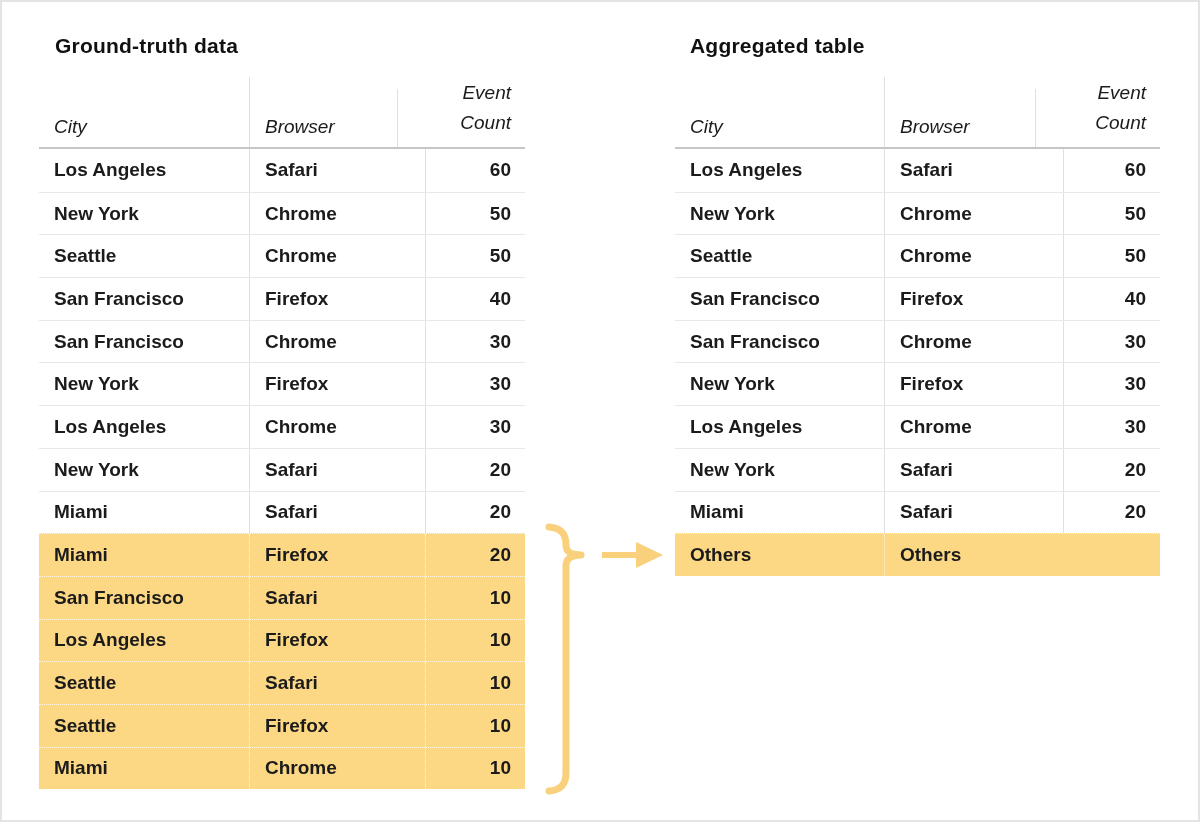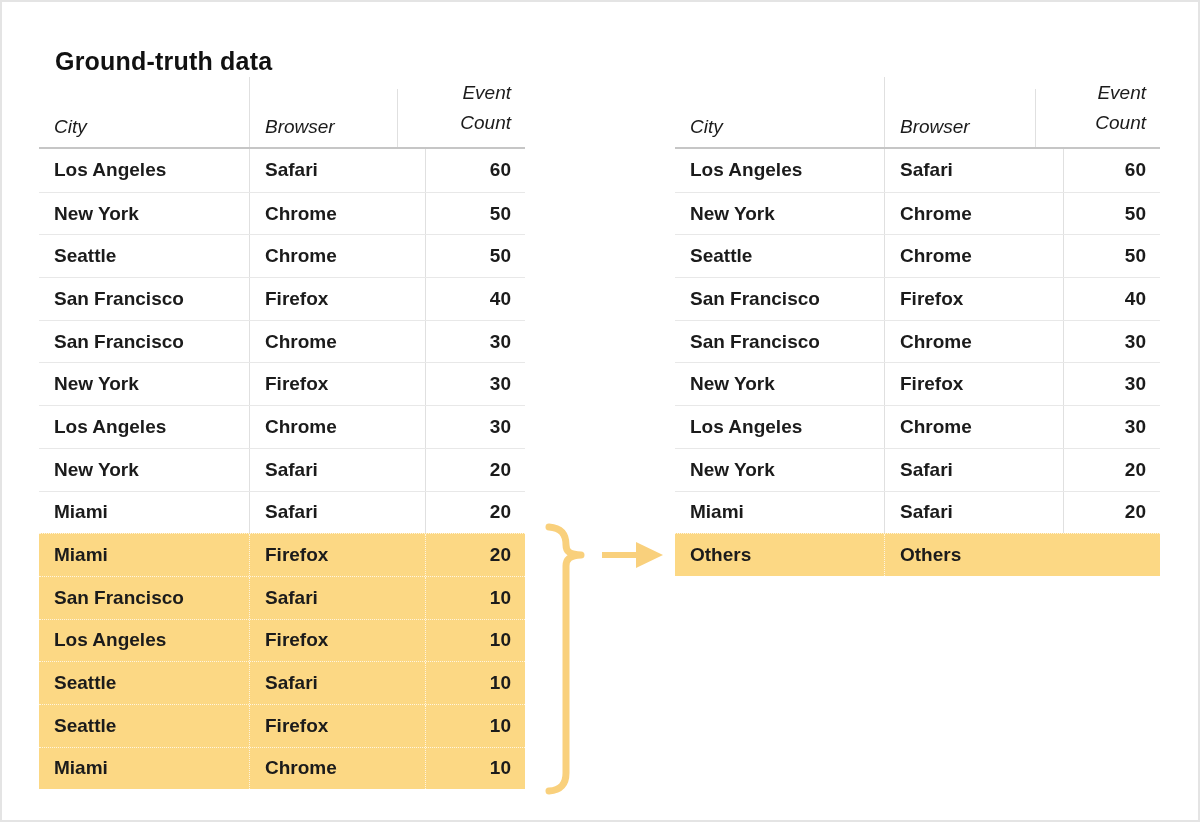--- a/index.html
+++ b/index.html
@@ -11,22 +11,22 @@
   .canvas {
     position: relative;
     width: 1200px;
     height: 822px;
     background: #ffffff;
     border: 2px solid var(--border, #e4e4e4);
     overflow: hidden;
   }
   .table-title {
     position: absolute;
-    top: 45px;
-    font-size: 25px;
+    top: 32px;
+    font-size: 21px;
     font-weight: 700;
     color: #111111;
     letter-spacing: 0.2px;
     white-space: nowrap;
   }
   #left-title  { left: 53px; }
   #right-title { left: 688px; }
 
   .table {
     position: absolute;
@@ -94,20 +94,21 @@
     pointer-events: none;
   }
 </style>
 </head>
 <body>
 
 <div class="canvas" style="--highlight: #fcd884; --header-line: #c6c6c6; --row-line: #e8e8e8; --col-line: #e0e0e0; --border: #e4e4e4; --text: #1b1b1b;">
 
   <div class="table-title" id="left-title">Ground-truth data</div>
 
+  <div class="table-title" id="right-title">Aggregated table</div>
 
   <div class="table" id="left-table">
     <div class="thead">
       <div class="hcell city">City</div>
       <div class="hcell browser">Browser</div>
       <div class="hcell count">
         <span>Event</span>
         <span>Count</span>
       </div>
     </div>

